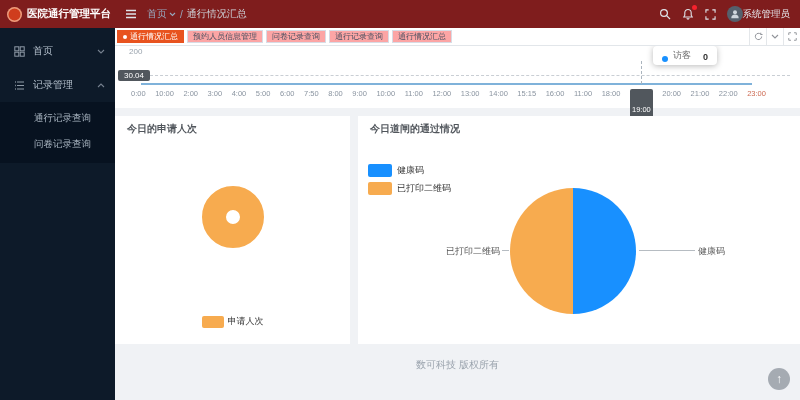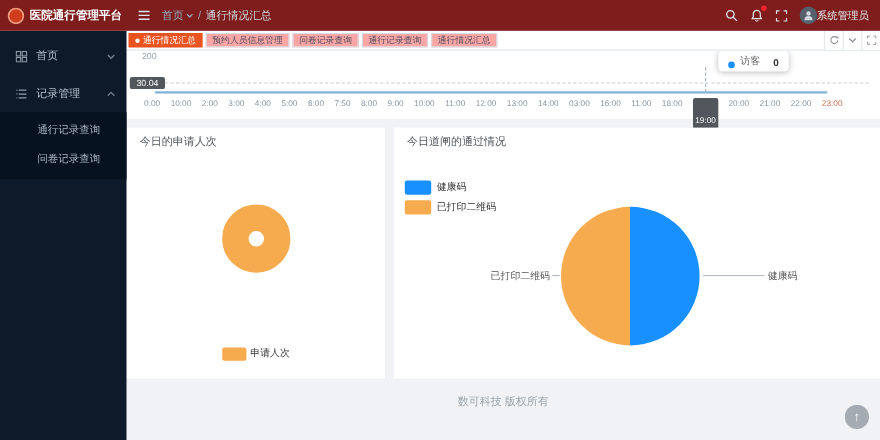--- a/index.html
+++ b/index.html
@@ -59,21 +59,21 @@
   .tooltip b{color:#333;margin-left:7px;font-weight:bold}
   .tdot{width:6px;height:6px;border-radius:50%;background:var(--blue)}
   .xticks{position:absolute;left:16px;right:34px;top:43px;display:flex;justify-content:space-between;font-size:7.5px;color:#8a94a0}
   .xticks span{line-height:10px}
   .xticks span.active{background:#51575d;color:#fff;padding:16px 2px;border-radius:2px}
   .xticks span.last{color:#cd6a52}
 
   .row{display:flex;gap:8px;margin-top:8px;height:228px}
   .half{width:235px;position:relative;flex:none}
   .grow{flex:1;position:relative}
-  .card h3{position:absolute;top:6px;left:12px;margin:0;font-size:10px;font-weight:normal;color:#51565c}
+  .card h3{position:absolute;top:6px;left:12px;margin:0;font-size:10px;font-weight:bold;color:#51565c}
 
   .donut{position:absolute;left:50%;top:70px;transform:translateX(-50%);width:62px;height:62px;border-radius:50%;
     border:24px solid var(--orange)}
   .legend-center{position:absolute;bottom:16px;left:50%;transform:translateX(-50%);display:flex;align-items:center;gap:4px;
     font-size:9px;color:#333;cursor:pointer;white-space:nowrap}
   .sw{display:inline-block;width:22px;height:12px;border-radius:2px;background:#ccc}
   .legend-col{position:absolute;left:10px;top:48px;display:flex;flex-direction:column;gap:5px}
   .lrow{display:flex;align-items:center;gap:5px;font-size:9px;color:#333;cursor:pointer;white-space:nowrap}
   .lrow .sw{width:24px;height:13px}
   .pie{position:absolute;left:152px;top:72px;width:126px;height:126px;border-radius:50%;background:#ccc}
@@ -233,21 +233,21 @@
         <span>5:00</span>
         <span>6:00</span>
         <span>7:50</span>
         <span>8:00</span>
         <span>9:00</span>
         <span>10:00</span>
         <span>11:00</span>
         <span>12:00</span>
         <span>13:00</span>
         <span>14:00</span>
-        <span>03:00</span>
+        <span>15:15</span>
         <span>16:00</span>
         <span>11:00</span>
         <span>18:00</span>
         <span class="active">19:00</span>
         <span>20:00</span>
         <span>21:00</span>
         <span>22:00</span>
         <span class="last">23:00</span>
       </div>
   </section>

